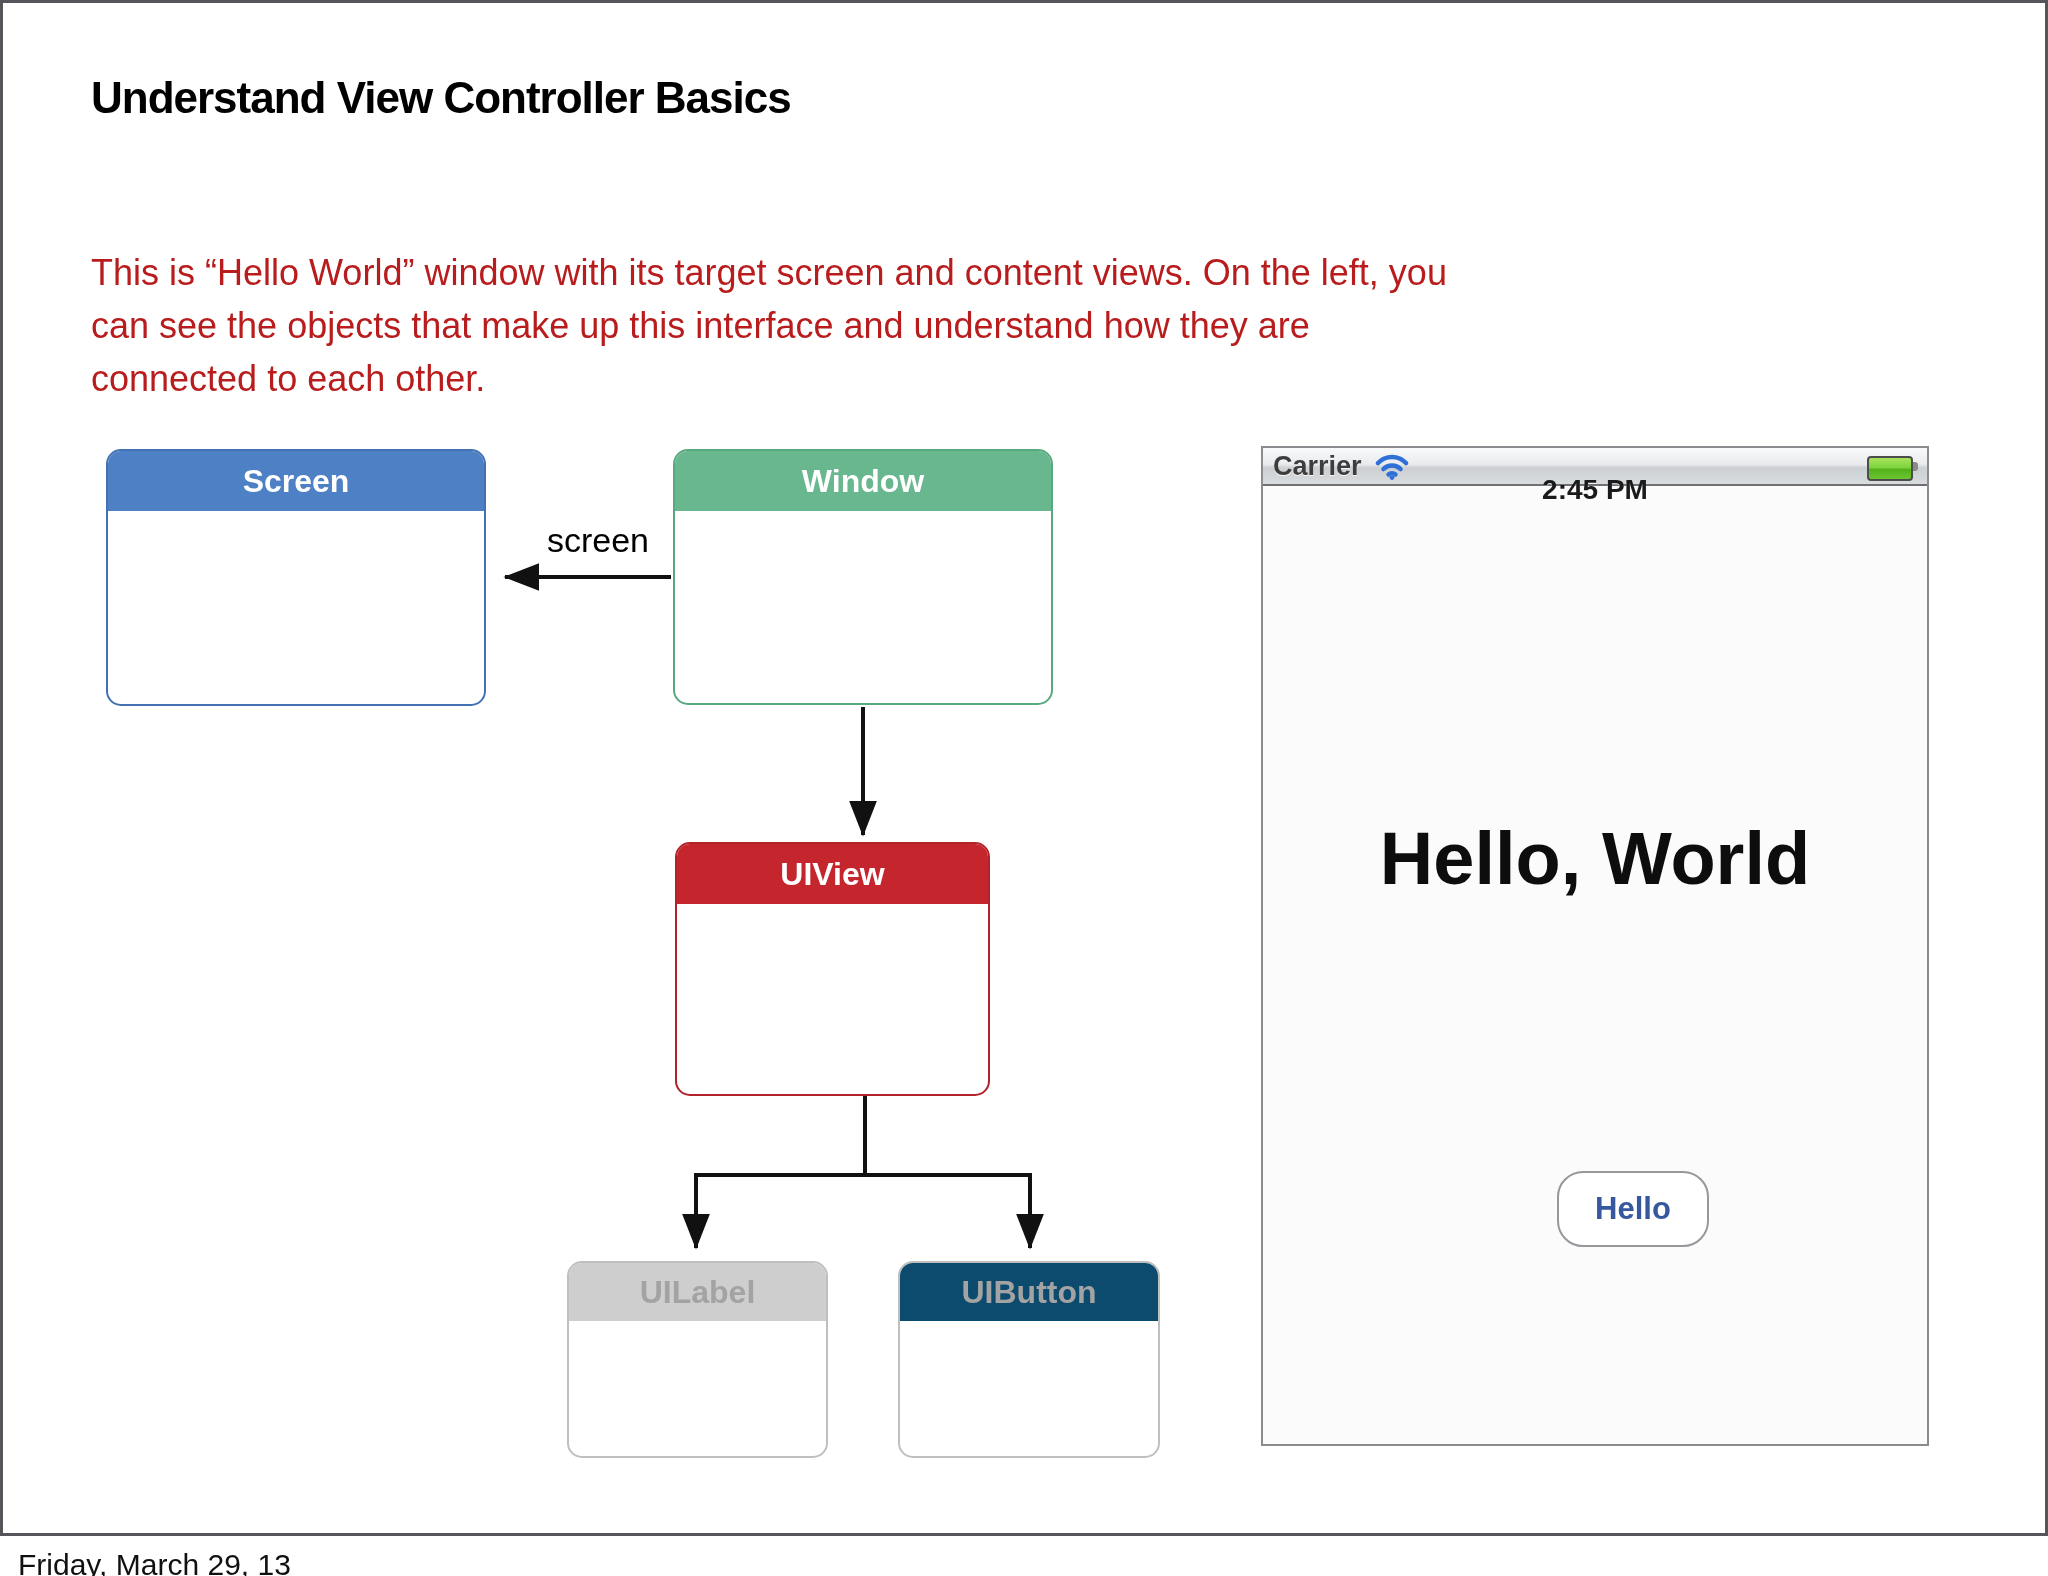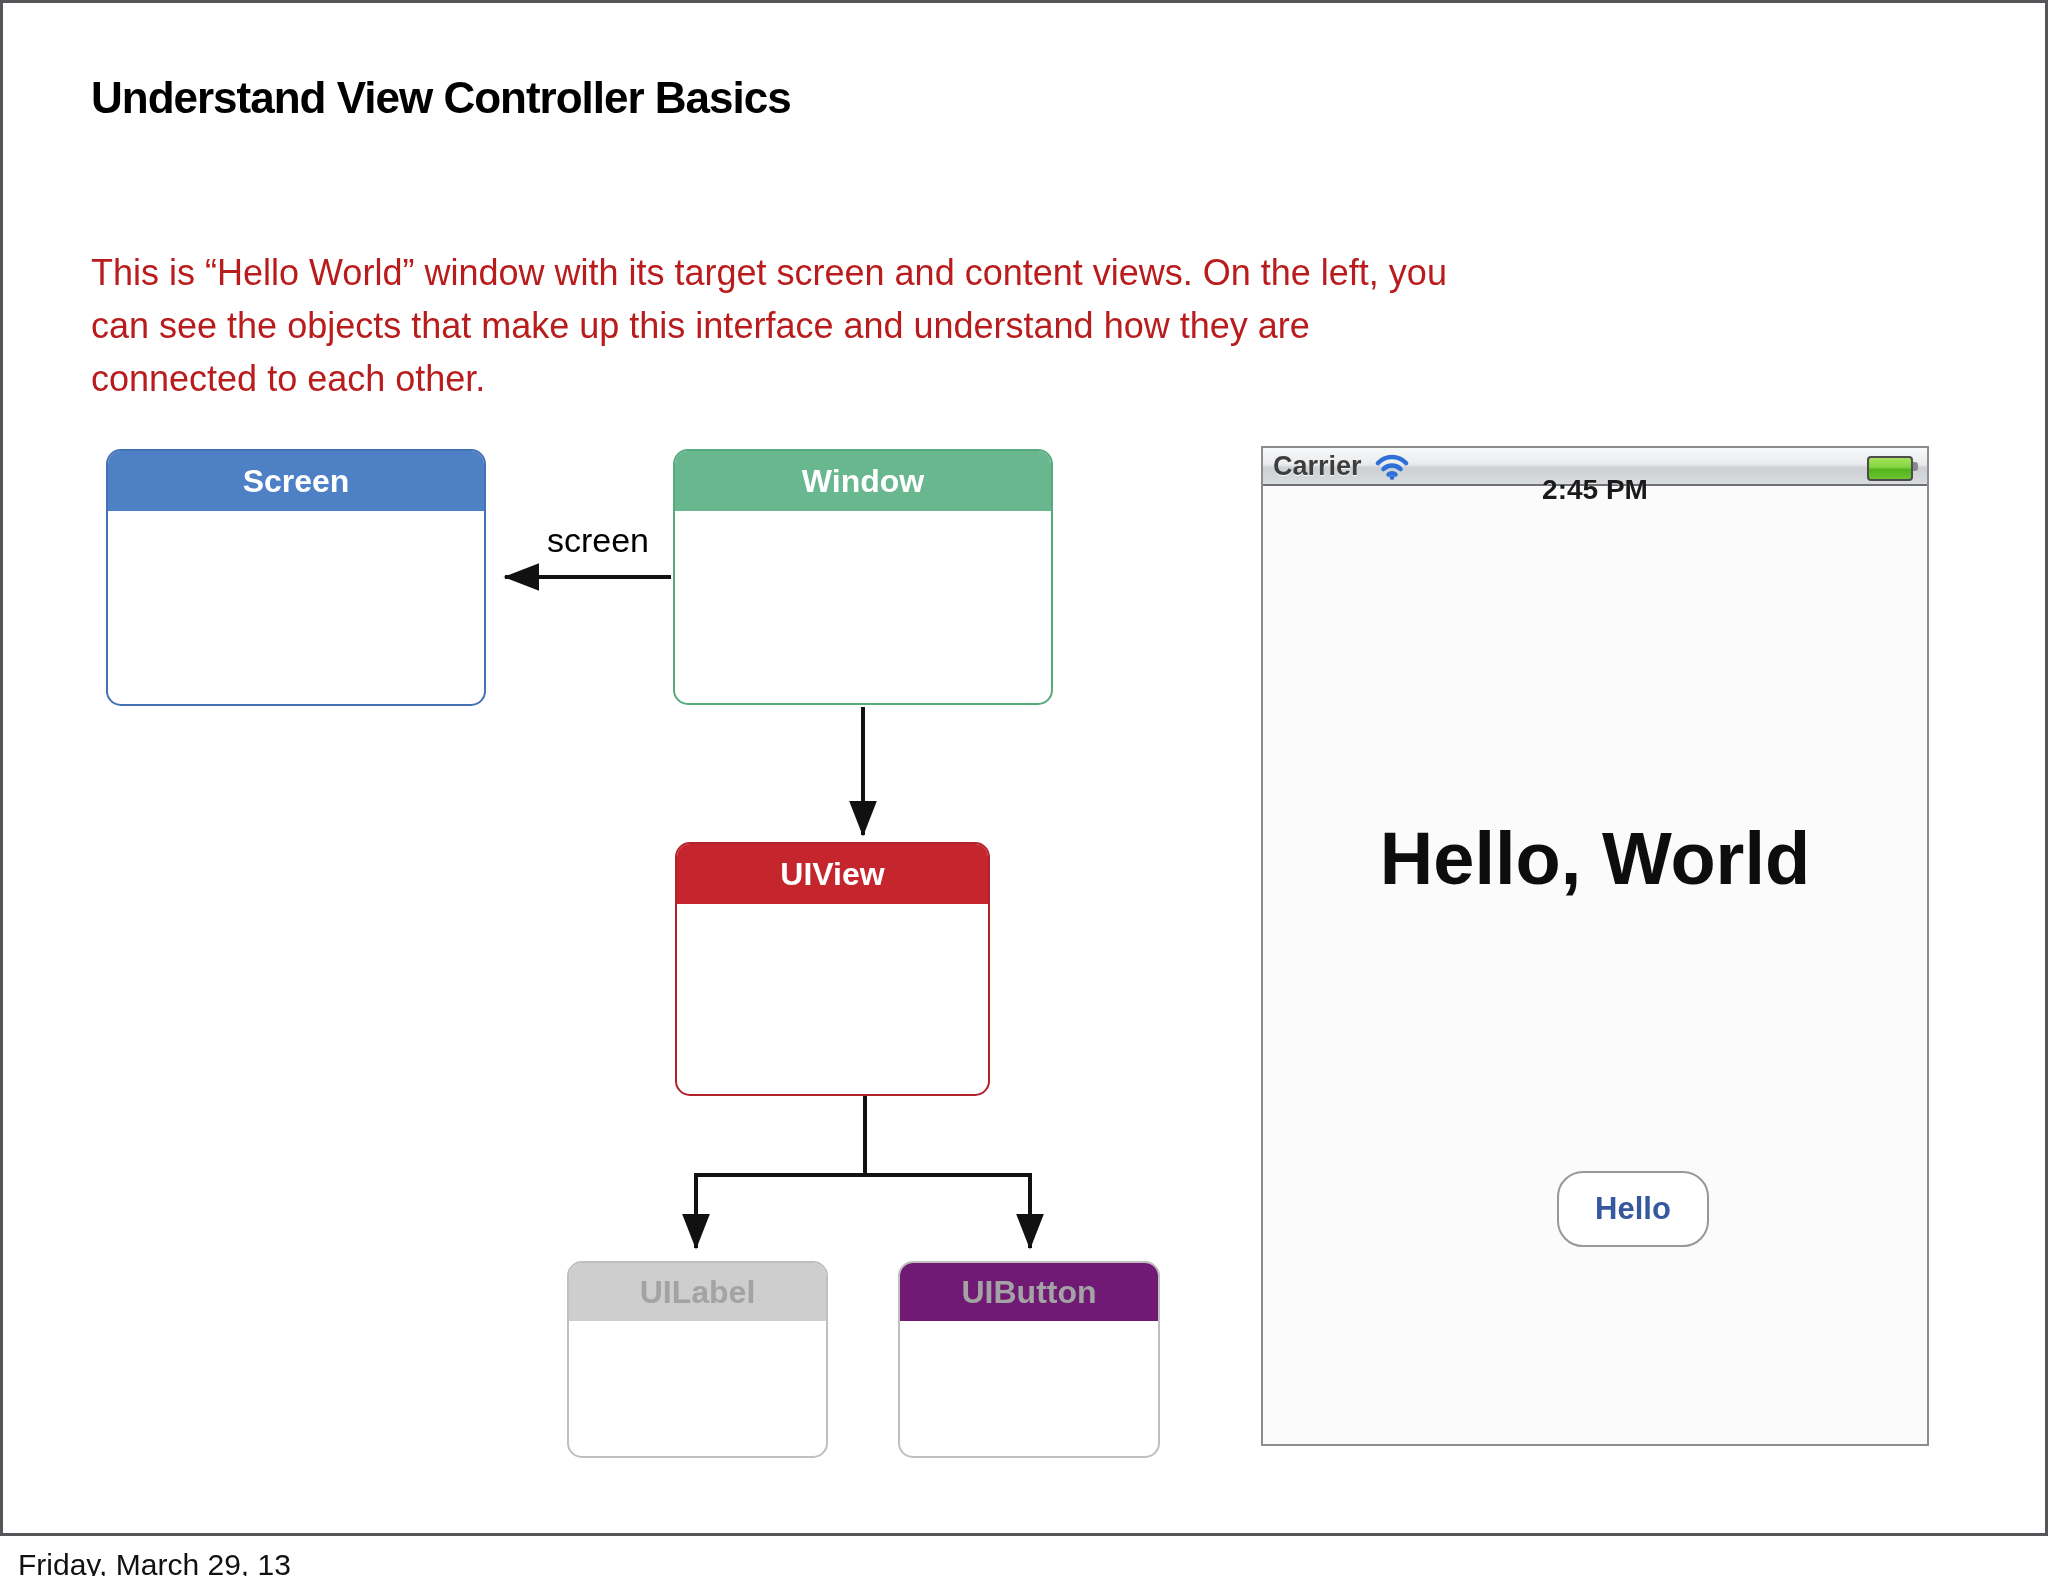--- a/index.html
+++ b/index.html
@@ -30,21 +30,21 @@
   }
   #box-screen {left:103px;top:446px;width:380px;height:257px;border-color:#4272b4;}
   #box-screen .hd{background:#4d80c4;}
   #box-window {left:670px;top:446px;width:380px;height:256px;border-color:#58a97e;}
   #box-window .hd{background:#68b78e;}
   #box-uiview {left:672px;top:839px;width:315px;height:254px;border-color:#b2222a;}
   #box-uiview .hd{background:#c5262d;}
   #box-uilabel {left:564px;top:1258px;width:261px;height:197px;border-color:#bfbfbf;}
   #box-uilabel .hd{background:#cecece;color:#a3a3a3;height:58px;}
   #box-uibutton{left:895px;top:1258px;width:262px;height:197px;border-color:#bfbfbf;}
-  #box-uibutton .hd{background:#701a75;color:#a3a3a3;height:58px;}
+  #box-uibutton .hd{background:#0c4a6e;color:#a3a3a3;height:58px;}
   .edge-label{
     position:absolute;left:510px;top:518px;width:170px;text-align:center;
     font-size:34px;color:#000;
   }
   #arrow-layer{position:absolute;left:0;top:0;pointer-events:none;}
   
   .phone{
     position:absolute;left:1258px;top:443px;width:664px;height:996px;
     border:2px solid #8b8b90;background:#fbfbfc;box-sizing:content-box;
   }

